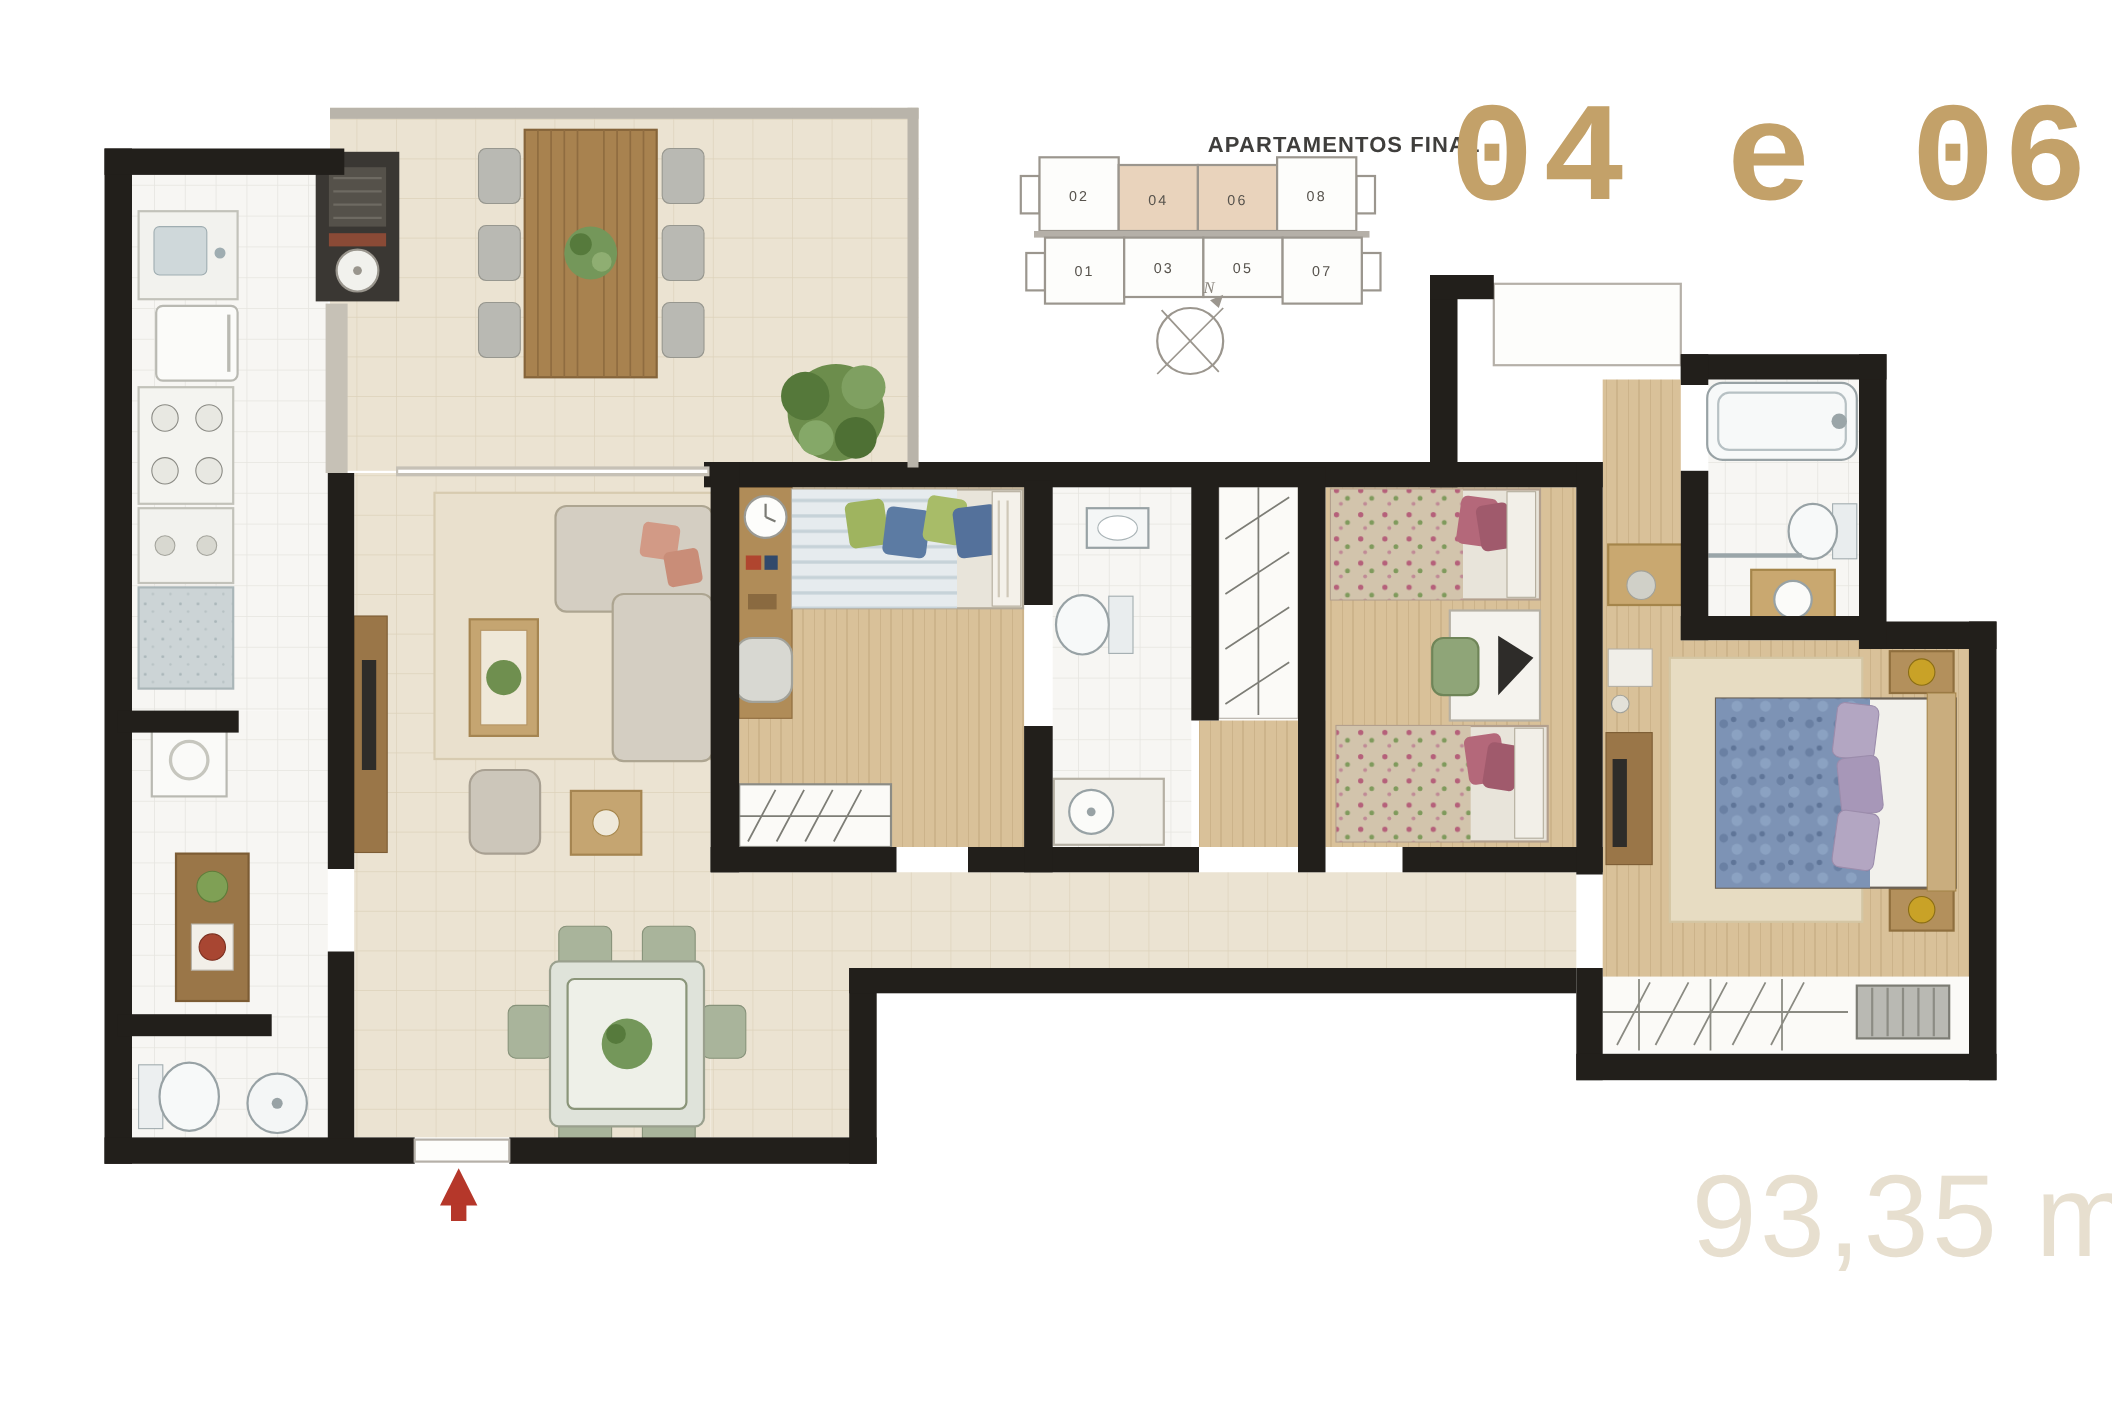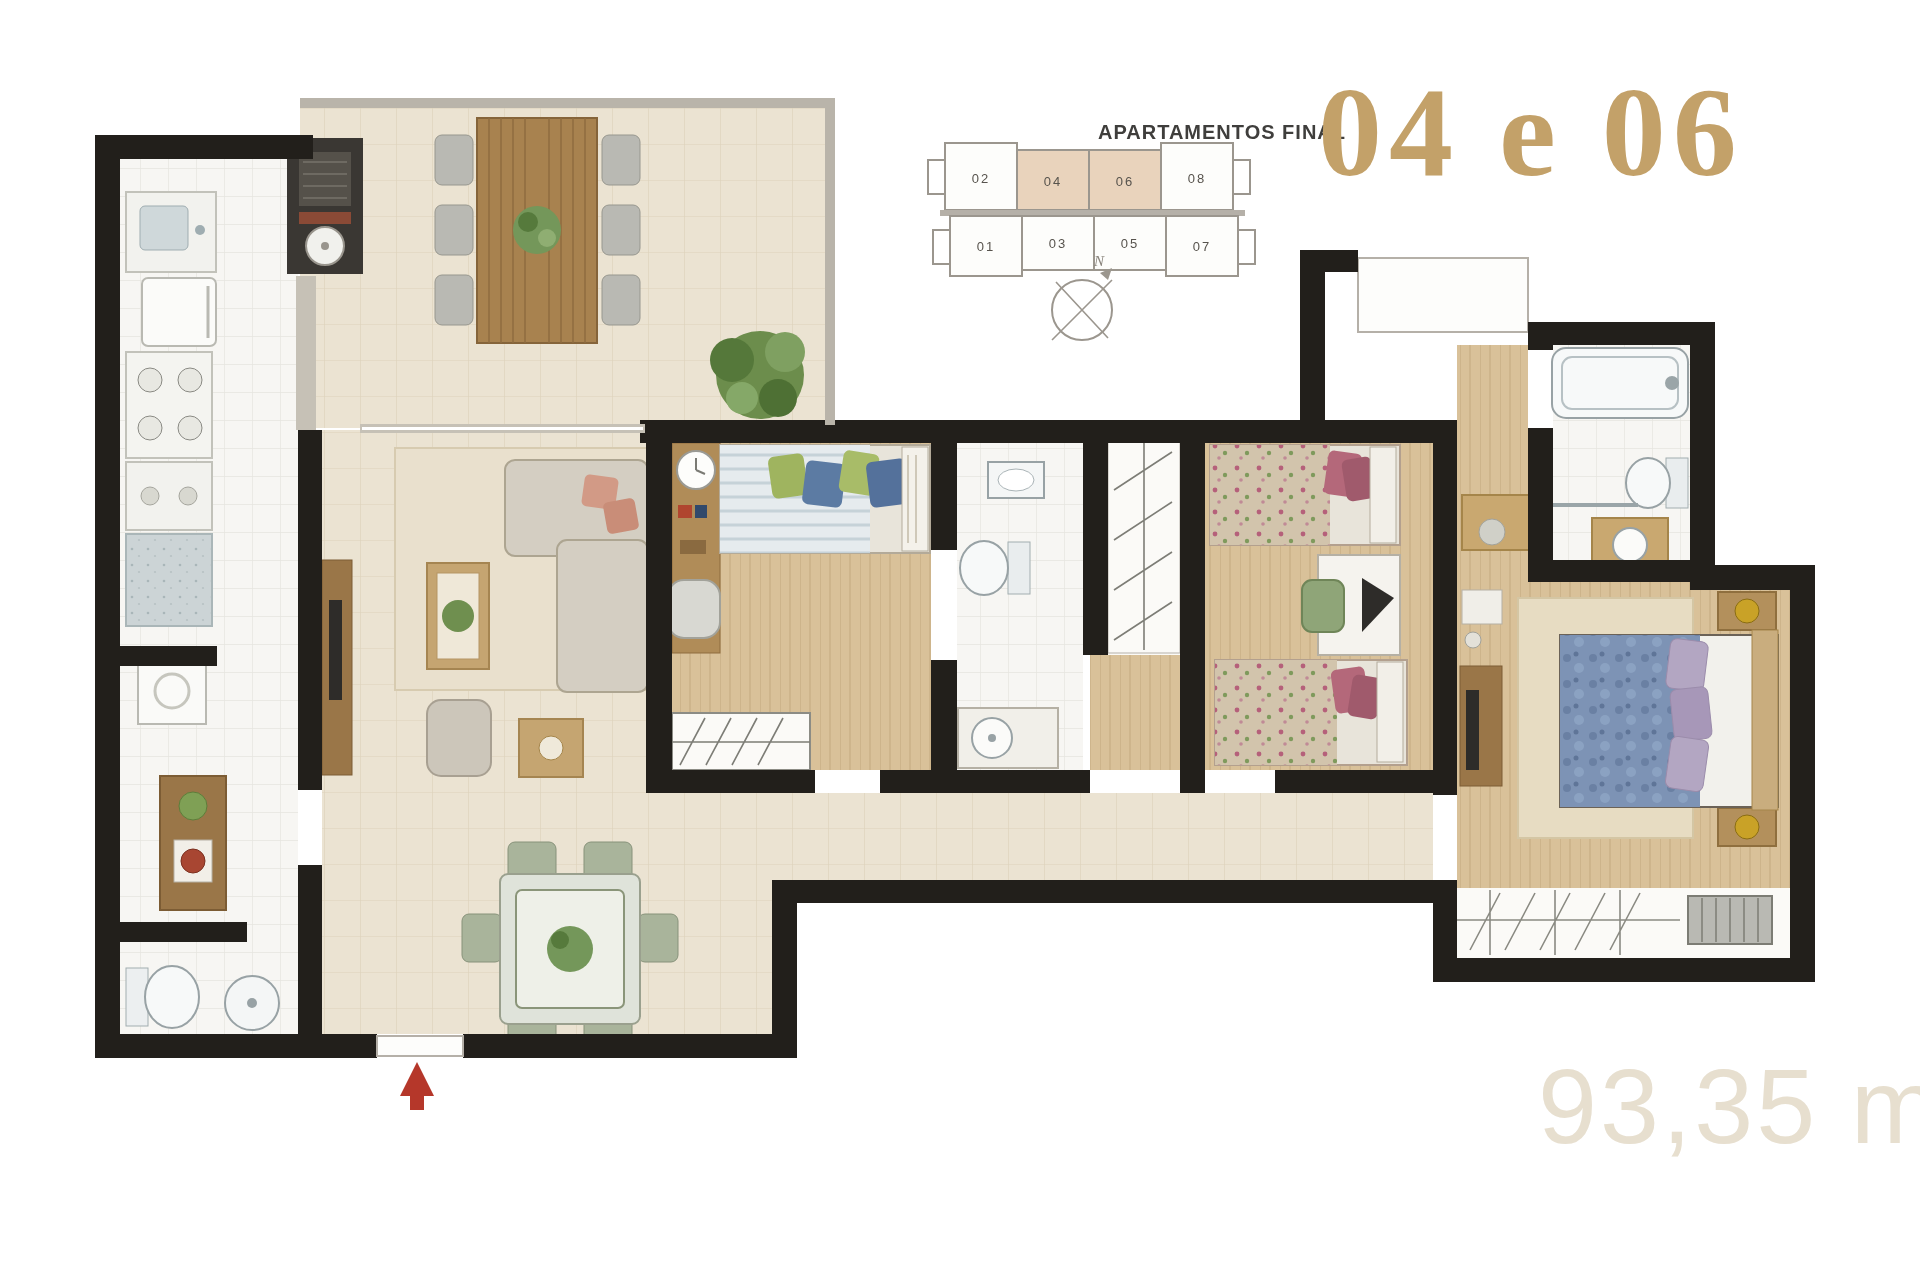--- a/index.html
+++ b/index.html
@@ -1,21 +1,21 @@
 <!DOCTYPE html>
 <html><head>
 <meta charset="utf-8">
 <style>
   html,body{margin:0;padding:0;background:#ffffff;}
   .page{position:relative;width:1920px;height:1280px;background:#ffffff;overflow:hidden;
         font-family:"Liberation Sans", sans-serif;}
   .plan-svg{position:absolute;left:0;top:0;}
   .hdr-label{position:absolute;left:1098px;top:121px;width:210px;text-align:right;
              font-size:20px;font-weight:700;letter-spacing:1px;color:#3f3e3c;white-space:nowrap;}
-  .hdr-units{position:absolute;left:1318px;top:68px;font-family:Liberation Serif, serif;
+  .hdr-units{position:absolute;left:1318px;top:84px;font-family:Liberation Mono, monospace;
              font-size:128px;font-weight:700;line-height:1;letter-spacing:7px;color:#c3a169;white-space:nowrap;}
   .area-label{position:absolute;left:1538px;top:1046px;font-size:106px;font-weight:400;
               letter-spacing:3px;color:#e7dfcf;white-space:nowrap;}
   .kp-num{font-size:13px;letter-spacing:2px;fill:#57534d;font-family:"Liberation Sans",sans-serif;}
   .kp-n{font-size:15px;font-style:italic;fill:#8a857d;font-family:"Liberation Serif",serif;}
 </style>
 </head>
 <body>
 
 <div class="page">

